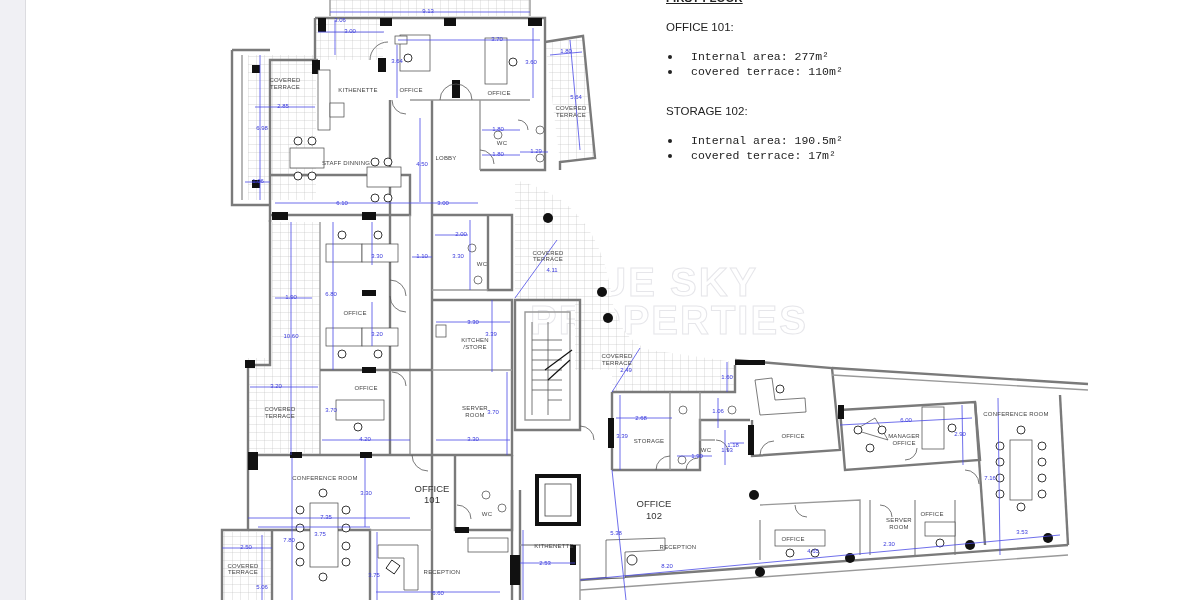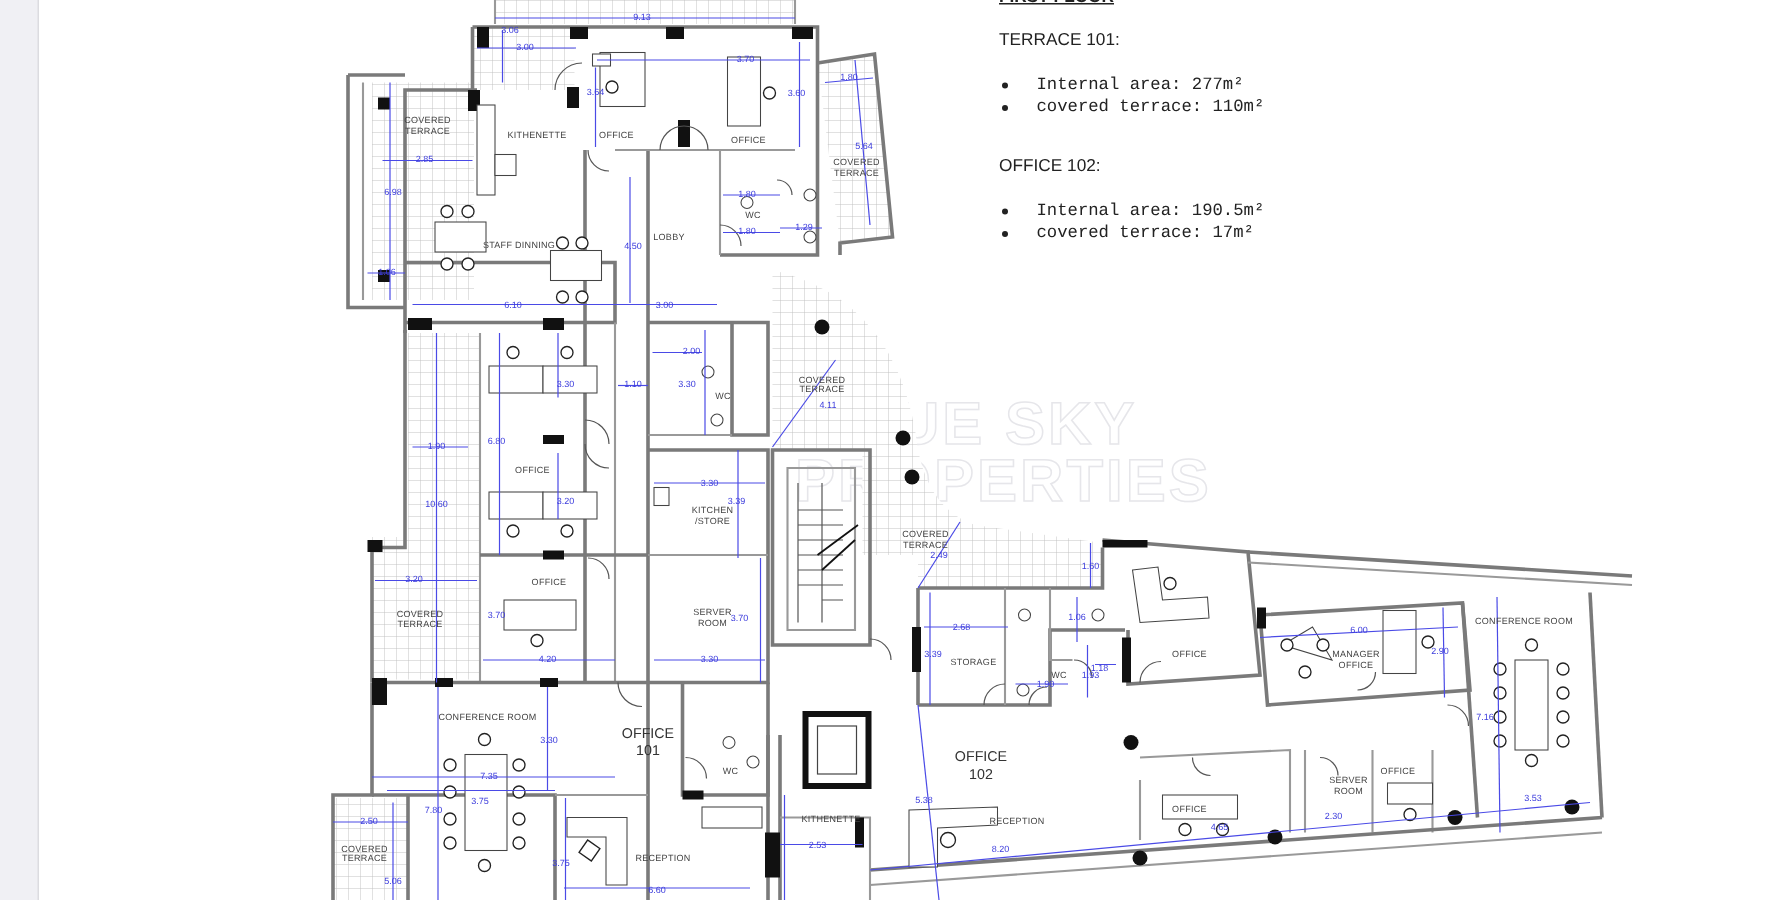--- a/index.html
+++ b/index.html
@@ -463,26 +463,26 @@
     <text class="office-big" x="432" y="492">OFFICE</text>
     <text class="office-big" x="432" y="503">101</text>
     <text class="office-big" x="654" y="507">OFFICE</text>
     <text class="office-big" x="654" y="519">102</text>
   </g>
 </svg>
 
 <div class="info">
   <div class="heading">FIRST FLOOR</div>
 
-  <div class="office-title" style="top:21px;">TERRACE 101:</div>
+  <div class="office-title" style="top:21px;">OFFICE 101:</div>
   <ul style="top:49px;">
     <li>Internal area: 277m²</li>
     <li>covered terrace: 110m²</li>
   </ul>
 
-  <div class="office-title" style="top:105px;">OFFICE  102:</div>
+  <div class="office-title" style="top:105px;">STORAGE  102:</div>
   <ul style="top:133px;">
     <li>Internal area: 190.5m²</li>
     <li>covered terrace: 17m²</li>
   </ul>
 </div>
 
 </div>
 
 </body></html>

